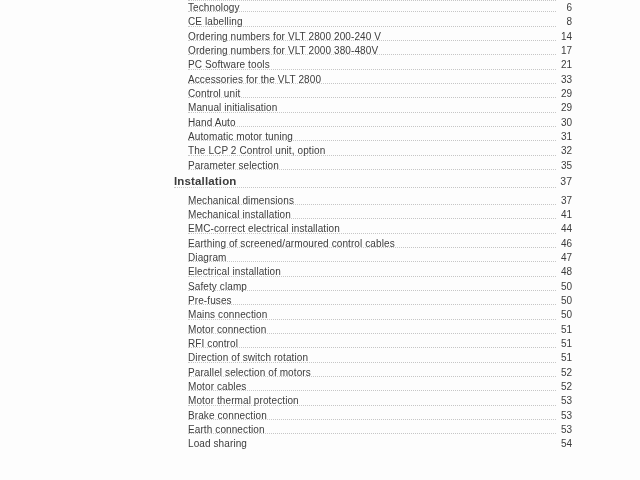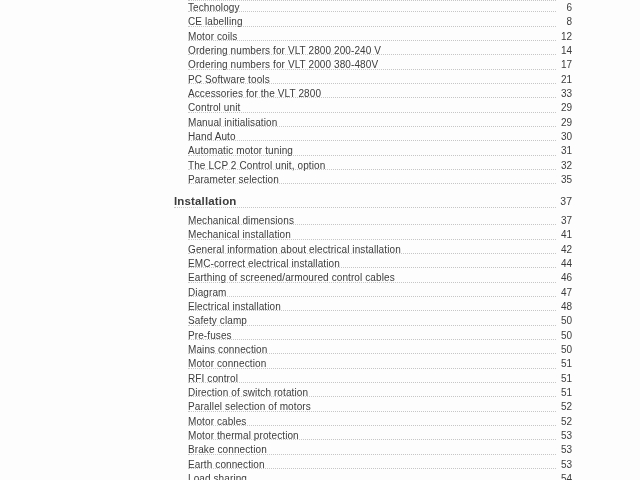--- a/index.html
+++ b/index.html
@@ -19,21 +19,21 @@
     left: 188px; width: 368px; top: 0; height: 0;
     border-top: 1px dotted var(--leader, #c6c6c6);
   }
   .toc {
     position: absolute;
     left: 174px; top: 0;
     width: 398px;
   }
   .section-entries { position: relative; }
   .sec-0 .section-entries { margin-top: 1px; }
-  .sec-1 .heading-row { margin-top: 8px; }
+  .sec-1 .heading-row { margin-top: 2px; }
   .sec-1 .section-entries { margin-top: 4px; }
   .row {
     position: relative;
     height: 14.35px;
   }
   .row .leader {
     position: absolute;
     left: 14px; right: 16px; bottom: 3px; height: 0;
     border-bottom: 1px dotted var(--leader, #c6c6c6);
   }
@@ -81,25 +81,20 @@
     <span class="title">Technology</span>
     <span class="num">6</span>
   </div>
 
   <div class="row entry-row">
     <span class="leader"></span>
     <span class="title">CE labelling</span>
     <span class="num">8</span>
   </div>
 
-  <div class="row entry-row">
-    <span class="leader"></span>
-    <span class="title">Motor coils</span>
-    <span class="num">12</span>
-  </div>
 
   <div class="row entry-row">
     <span class="leader"></span>
     <span class="title">Ordering numbers for VLT 2800 200-240 V</span>
     <span class="num">14</span>
   </div>
 
   <div class="row entry-row">
     <span class="leader"></span>
     <span class="title">Ordering numbers for VLT 2000 380-480V</span>
@@ -167,25 +162,20 @@
     <span class="title">Mechanical dimensions</span>
     <span class="num">37</span>
   </div>
 
   <div class="row entry-row">
     <span class="leader"></span>
     <span class="title">Mechanical installation</span>
     <span class="num">41</span>
   </div>
 
-  <div class="row entry-row">
-    <span class="leader"></span>
-    <span class="title">General information about electrical installation</span>
-    <span class="num">42</span>
-  </div>
 
   <div class="row entry-row">
     <span class="leader"></span>
     <span class="title">EMC-correct electrical installation</span>
     <span class="num">44</span>
   </div>
 
   <div class="row entry-row">
     <span class="leader"></span>
     <span class="title">Earthing of screened/armoured control cables</span>

